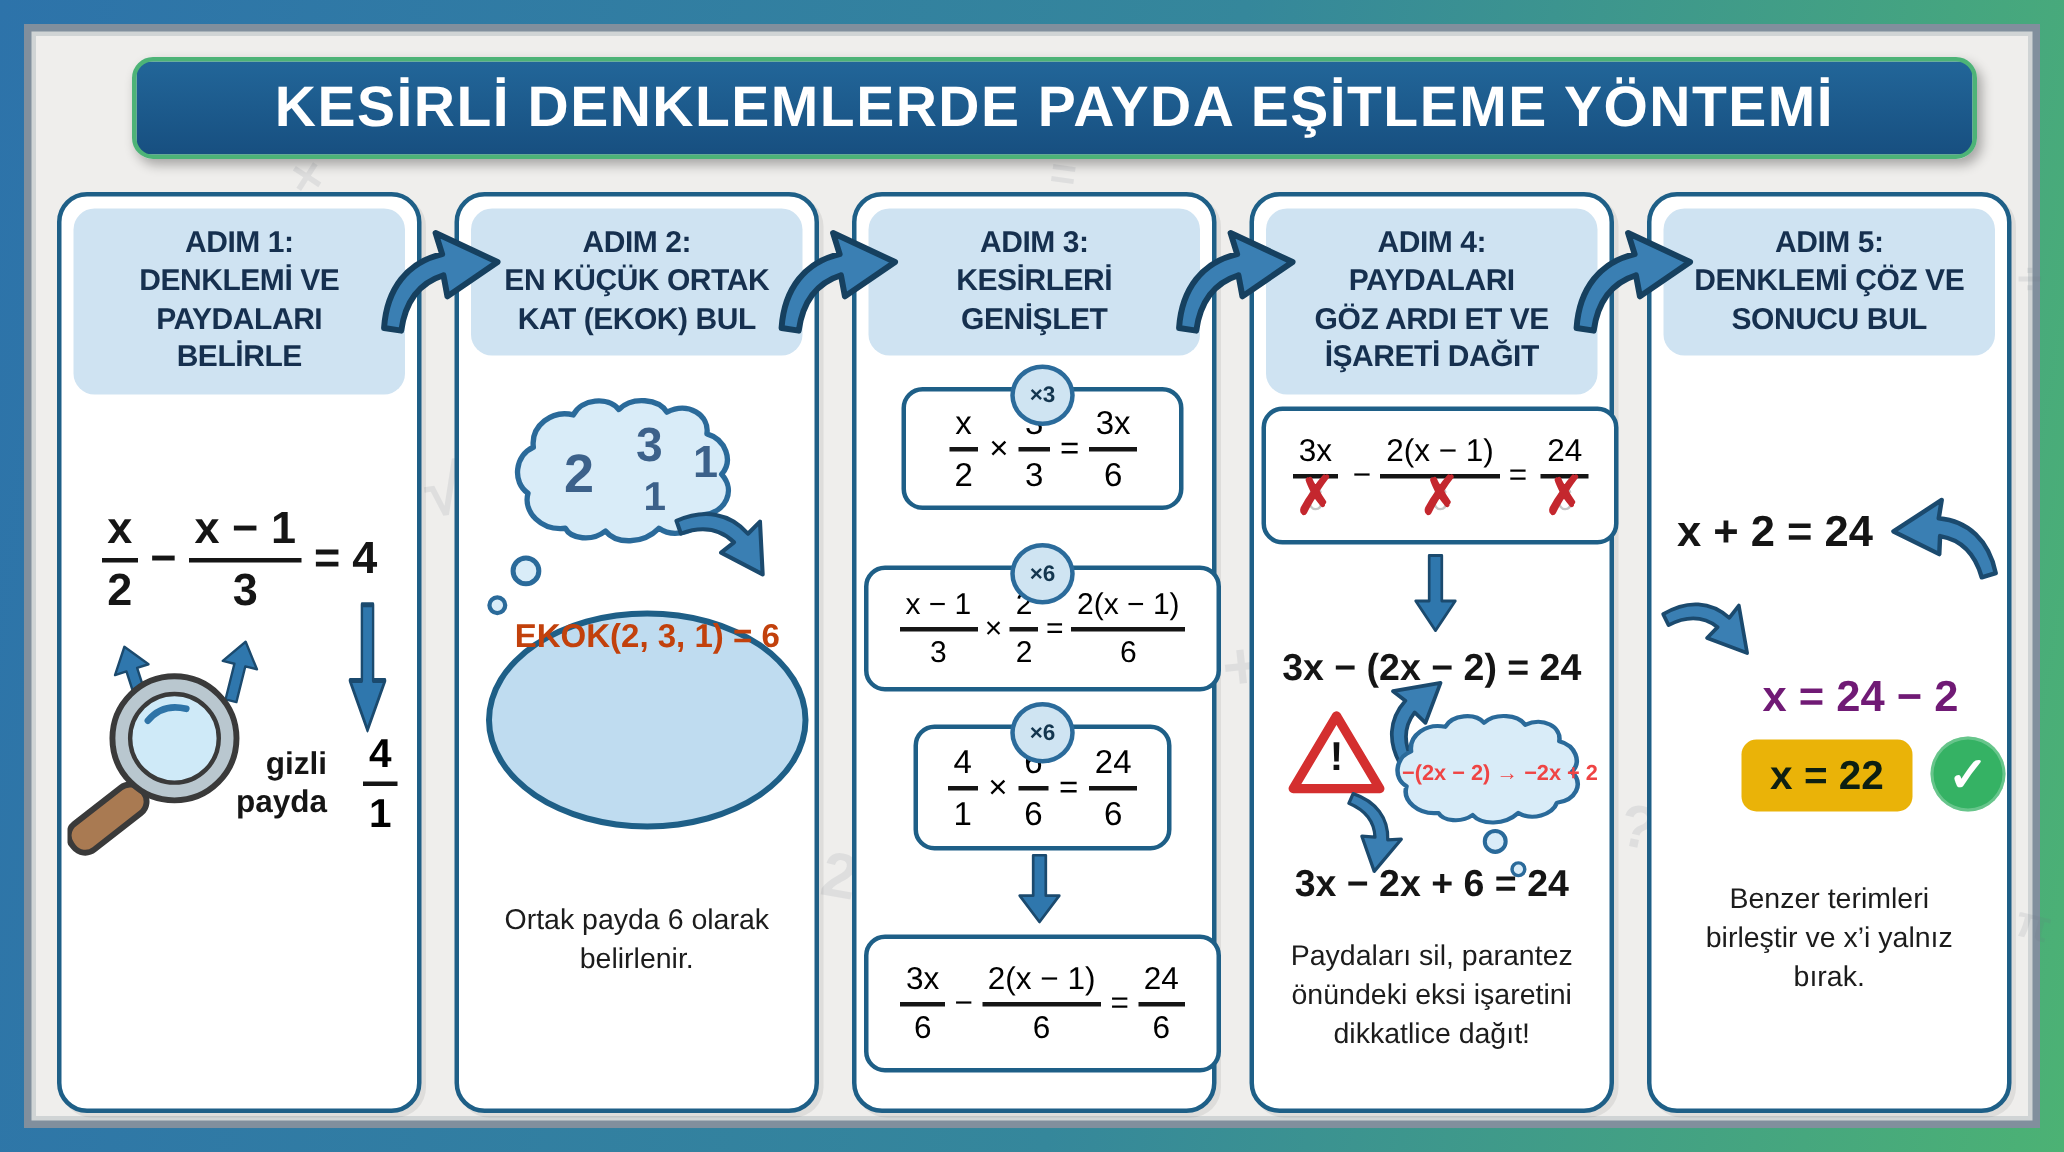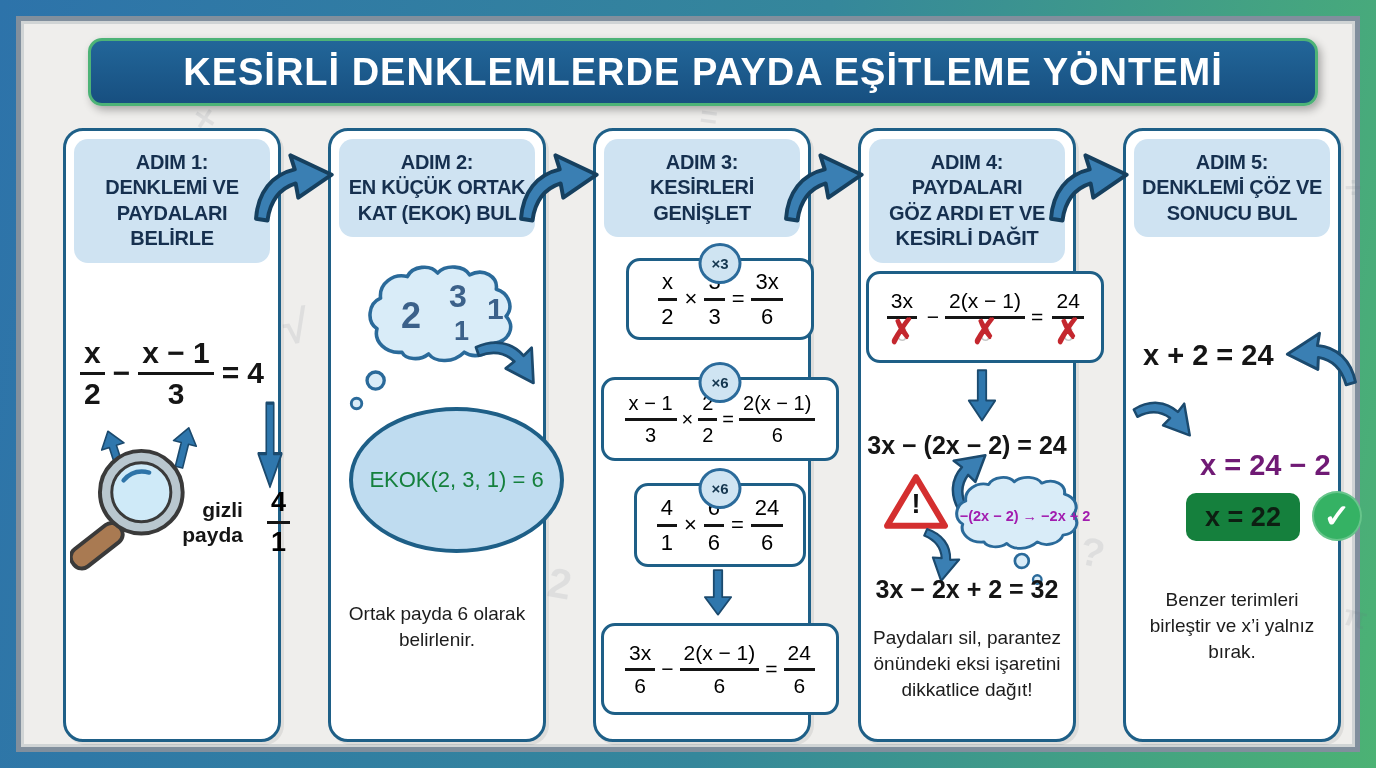--- a/index.html
+++ b/index.html
@@ -20,21 +20,20 @@
     display:flex;align-items:center;justify-content:center;
     color:#ffffff;font-weight:700;font-size:38px;letter-spacing:1px;
     box-shadow:3px 4px 8px rgba(0,0,0,.3);
     white-space:nowrap;
   }
   .cards{position:absolute;left:38px;top:128px;width:1303px;height:614px;display:flex;gap:22px;z-index:2;}
   .card{
     flex:1;position:relative;background:#ffffff;
     border:3.5px solid #1e5f87;border-radius:20px;
     box-shadow:3px 3px 0 rgba(0,0,0,.07);
-    margin-left:25px;
   }
   .step-header{
     position:absolute;left:8px;right:8px;top:8px;
     background:#cfe3f2;border-radius:14px;padding:11px 2px;
     text-align:center;font-weight:700;font-size:20px;line-height:1.27;
     color:#16304f;white-space:pre-line;letter-spacing:-.3px;z-index:2;
   }
   .gap-arrow{position:absolute;top:150px;width:88px;height:74px;z-index:6;}
   .mrow{display:flex;align-items:center;justify-content:center;font-weight:700;color:#151515;line-height:1.05;}
   .frac{display:inline-flex;flex-direction:column;align-items:center;}
@@ -56,32 +55,32 @@
   }
   .abs{position:absolute;}
   .eqline{position:absolute;left:0;right:0;text-align:center;font-weight:700;color:#151515;white-space:nowrap;}
   .crossden{position:relative;display:inline-block;min-width:30px;text-align:center;}
   .crossden .six{opacity:.28;color:#333;}
   .crossden .x{
     position:absolute;left:50%;top:48%;transform:translate(-50%,-50%) rotate(-4deg);
     color:#c4272e;font-size:34px;font-weight:700;line-height:1;
   }
   .cloud-wrap{position:absolute;}
-  .cloud-text{position:absolute;inset:0;display:flex;align-items:center;justify-content:center;font-weight:700;color:#a21caf;}
+  .cloud-text{position:absolute;inset:0;display:flex;align-items:center;justify-content:center;font-weight:700;color:#ef4444;}
   .cloud-num{position:absolute;font-weight:700;color:#3c618a;line-height:1;}
   .ellipse{
     position:absolute;background:#bfdcf0;border:4px solid #1e5f87;border-radius:50%;
-    display:flex;align-items:center;justify-content:center;
-    font-weight:400;color:#15803d;
+    display:flex;justify-content:center;
+    font-weight:700;color:#c2410c;
   }
   .warn-wrap{position:absolute;}
   .warn-mark{position:absolute;inset:4px 0 0 0;display:flex;align-items:center;justify-content:center;
     font-weight:700;font-size:27px;color:#111;}
   .answer-box{
-    position:absolute;background:#15803d;border-radius:10px;
+    position:absolute;background:#eab308;border-radius:10px;
     display:flex;align-items:center;justify-content:center;
     font-weight:700;font-size:27px;color:#0d1f12;
   }
   .check-circle{
     position:absolute;background:#35b264;border-radius:50%;
     display:flex;align-items:center;justify-content:center;
     color:#fff;font-weight:700;font-size:32px;
     box-shadow:inset 0 0 0 2px rgba(255,255,255,.25);
   }
   .gizli-wrap{position:absolute;display:flex;align-items:center;gap:24px;}
@@ -276,21 +275,21 @@
           <span class="num">24</span>
           <span class="den">6</span>
         </span>
     </div>
   </div>
 
   <div class="card">
     <div class="step-header">ADIM 4:
 PAYDALARI
 GÖZ ARDI ET VE
-KESİRLİ DAĞIT</div>
+İŞARETİ DAĞIT</div>
 
     <div class="mbox" style="left:5px;top:140px;width:232px;height:86px;gap:6px;font-size:21px">
       <span class="frac">
         <span class="num">3x</span>
         <span class="den crossden">
           <span class="six">6</span>
           <span class="x">✗</span>
         </span>
       </span>
       <span>−</span>
@@ -337,21 +336,21 @@
 
     <svg class="abs" style="left:150px;top:420px;width:34px;height:40px;transform:scaleX(-1)" viewBox="0 0 44 50">
       <circle cx="30" cy="12" r="9" fill="#d9ecf8" stroke="#2a6a9a" stroke-width="3.5"></circle>
       <circle cx="10" cy="36" r="5.5" fill="#d9ecf8" stroke="#2a6a9a" stroke-width="3"></circle>
     </svg>
 
     <svg class="abs" style="left:52px;top:400px;width:54px;height:50px;transform:rotate(105deg)" viewBox="0 0 100 84">
       <use href="#swoosh" fill="#3a7fb3" stroke="#1b4a6e" stroke-width="4" stroke-linejoin="round"></use>
     </svg>
 
-    <div class="eqline" style="top:444px;font-size:25px">3x − 2x + 2 = 32</div>
+    <div class="eqline" style="top:444px;font-size:25px">3x − 2x + 6 = 24</div>
 
     <div class="caption" style="top:494px">Paydaları sil, parantez
 önündeki eksi işaretini
 dikkatlice dağıt!</div>
   </div>
 
   <div class="card">
     <div class="step-header">ADIM 5:
 DENKLEMİ ÇÖZ VE
 SONUCU BUL</div>

